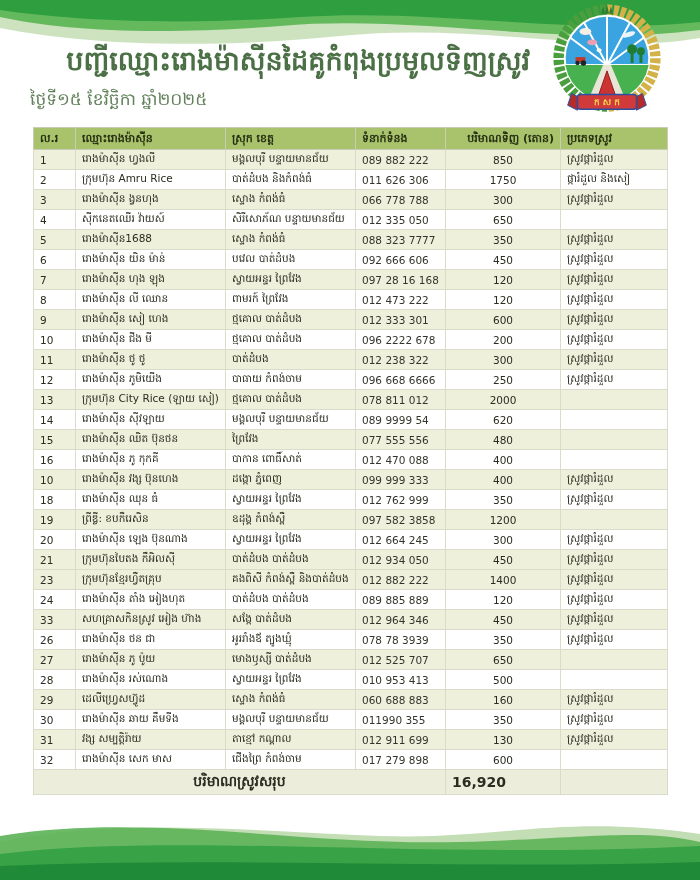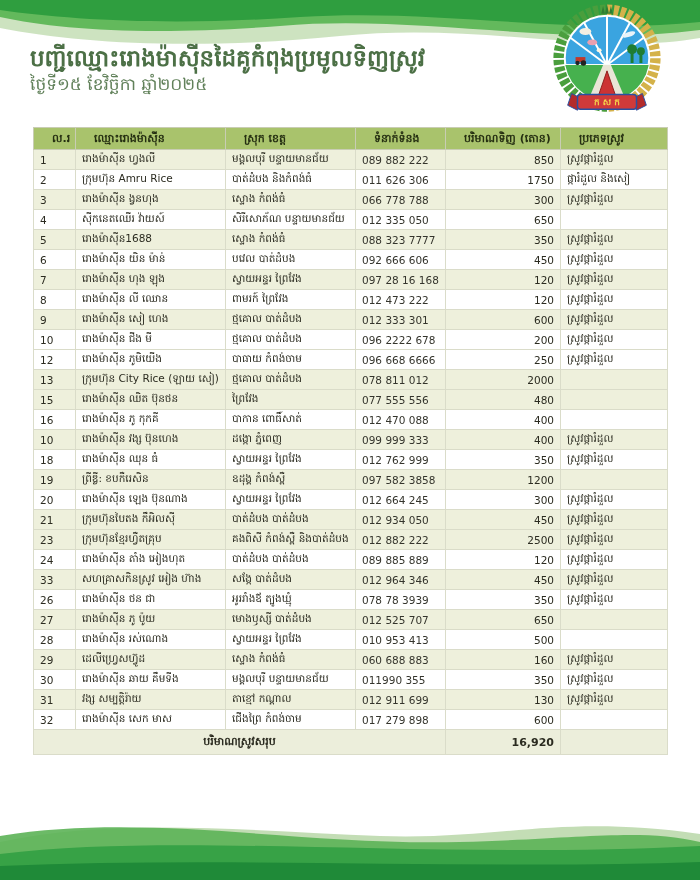--- a/index.html
+++ b/index.html
@@ -2,36 +2,36 @@
 <html><head>
 <meta charset="utf-8">
 <style>
   html,body{margin:0;padding:0;background:#ffffff;}
   .page{position:relative;width:700px;height:880px;background:#ffffff;overflow:hidden;
         font-family:"DejaVu Sans","Liberation Sans",sans-serif;}
   .top-banner{position:absolute;top:0;left:0;width:700px;height:60px;}
   .bottom-banner{position:absolute;bottom:0;left:0;width:700px;height:80px;}
   .logo{position:absolute;top:4px;right:30px;width:126px;height:118px;}
   .header-block{position:absolute;left:30px;top:44px;width:500px;}
-  .doc-title{font-size:23px;font-weight:bold;color:#4c7046;line-height:1.25;margin:0;}
-  .doc-date{font-size:17px;color:#61815a;}
+  .doc-title{font-size:27px;font-weight:bold;color:#4c7046;line-height:1.25;margin:0;text-align:right;}
+  .doc-date{font-size:17px;color:#61815a;margin-top:10px;}
   table.doc-table{position:absolute;left:33px;top:127px;width:634px;border-collapse:collapse;
         table-layout:fixed;background:#ffffff;font-size:10.5px;color:#2b2b20;}
   .doc-table th{background:#a9c36c;color:#263012;font-weight:bold;height:21px;
-        text-align:left;padding:0 18px;border:1px solid #c9cdb4;font-size:11px;overflow:hidden;white-space:nowrap;}
+        text-align:left;padding:0 6px;border:1px solid #c9cdb4;font-size:11px;overflow:hidden;white-space:nowrap;}
   .doc-table td{height:19px;padding:0 6px;border:1px solid #dadcc9;vertical-align:middle;
         overflow:hidden;white-space:nowrap;}
   .doc-table tr.odd td{background:#eef0dc;}
   .doc-table tr.even td{background:#ffffff;}
-  .c-qty,th.h-qty{text-align:right;}
-  th.h-qty{text-align:center;}
+  .c-qty,th.h-qty{text-align:center;}
+  th.h-qty{text-align:right;}
   .c-contact{color:#34342c;}
-  .total-row td{background:#eceedb;height:24px;font-weight:bold;font-size:11px;}
+  .total-row td{background:#eceedb;height:24px;font-weight:bold;font-size:14px;}
   .total-label{text-align:center;}
-  .total-value{text-align:right;}
+  .total-value{text-align:left;}
 </style>
 </head>
 <body>
 
 <div class="page">
 
   <svg class="top-banner" viewBox="0 0 700 60" preserveAspectRatio="none">
     <path fill="#bcdaab" opacity="0.75" d="M0,0 H700 V38 C600,56 480,22 340,36 C200,50 80,44 0,28 Z"></path>
     <path fill="#63b95c" d="M0,0 H700 V30 C560,48 420,14 280,26 C150,36 60,30 0,17 Z"></path>
     <path fill="#2f9e3f" d="M0,0 H700 V22 C570,36 440,8 300,17 C170,26 70,20 0,10 Z"></path>
@@ -192,36 +192,52 @@
           <td class="c-type">ស្រូវផ្ការំដួល</td>
         </tr>
         <tr class="even">
           <td class="c-no">10</td>
           <td class="c-name">រោងម៉ាស៊ីន ជីង មី</td>
           <td class="c-district">ថ្មគោល បាត់ដំបង</td>
           <td class="c-contact">096 2222 678</td>
           <td class="c-qty">200</td>
           <td class="c-type">ស្រូវផ្ការំដួល</td>
         </tr>
+        <tr class="odd">
+          <td class="c-no">11</td>
+          <td class="c-name">រោងម៉ាស៊ីន ថូ ថូ</td>
+          <td class="c-district">បាត់ដំបង</td>
+          <td class="c-contact">012 238 322</td>
+          <td class="c-qty">300</td>
+          <td class="c-type">ស្រូវផ្ការំដួល</td>
+        </tr>
         <tr class="even">
           <td class="c-no">12</td>
           <td class="c-name">រោងម៉ាស៊ីន ភូមិយើង</td>
           <td class="c-district">បាធាយ កំពង់ចាម</td>
           <td class="c-contact">096 668 6666</td>
           <td class="c-qty">250</td>
           <td class="c-type">ស្រូវផ្ការំដួល</td>
         </tr>
         <tr class="odd">
           <td class="c-no">13</td>
           <td class="c-name">ក្រុមហ៊ុន City Rice (ឡាយ សៀ)</td>
           <td class="c-district">ថ្មគោល បាត់ដំបង</td>
           <td class="c-contact">078 811 012</td>
           <td class="c-qty">2000</td>
           <td class="c-type"></td>
         </tr>
+        <tr class="even">
+          <td class="c-no">14</td>
+          <td class="c-name">រោងម៉ាស៊ីន ស៊ីវឡាយ</td>
+          <td class="c-district">មង្គលបុរី បន្ទាយមានជ័យ</td>
+          <td class="c-contact">089 9999 54</td>
+          <td class="c-qty">620</td>
+          <td class="c-type"></td>
+        </tr>
         <tr class="odd">
           <td class="c-no">15</td>
           <td class="c-name">រោងម៉ាស៊ីន ឈិត ប៊ុនថន</td>
           <td class="c-district">ព្រៃវែង</td>
           <td class="c-contact">077 555 556</td>
           <td class="c-qty">480</td>
           <td class="c-type"></td>
         </tr>
         <tr class="even">
           <td class="c-no">16</td>
@@ -269,21 +285,21 @@
           <td class="c-district">បាត់ដំបង បាត់ដំបង</td>
           <td class="c-contact">012 934 050</td>
           <td class="c-qty">450</td>
           <td class="c-type">ស្រូវផ្ការំដួល</td>
         </tr>
         <tr class="odd">
           <td class="c-no">23</td>
           <td class="c-name">ក្រុមហ៊ុនខ្មែរហ្វឺតគ្រុប</td>
           <td class="c-district">គងពិសី កំពង់ស្ពឺ និងបាត់ដំបង</td>
           <td class="c-contact">012 882 222</td>
-          <td class="c-qty">2500</td>
+          <td class="c-qty">1400</td>
           <td class="c-type">ស្រូវផ្ការំដួល</td>
         </tr>
         <tr class="even">
           <td class="c-no">24</td>
           <td class="c-name">រោងម៉ាស៊ីន តាំង អៀងហុត</td>
           <td class="c-district">បាត់ដំបង បាត់ដំបង</td>
           <td class="c-contact">089 885 889</td>
           <td class="c-qty">120</td>
           <td class="c-type">ស្រូវផ្ការំដួល</td>
         </tr>

